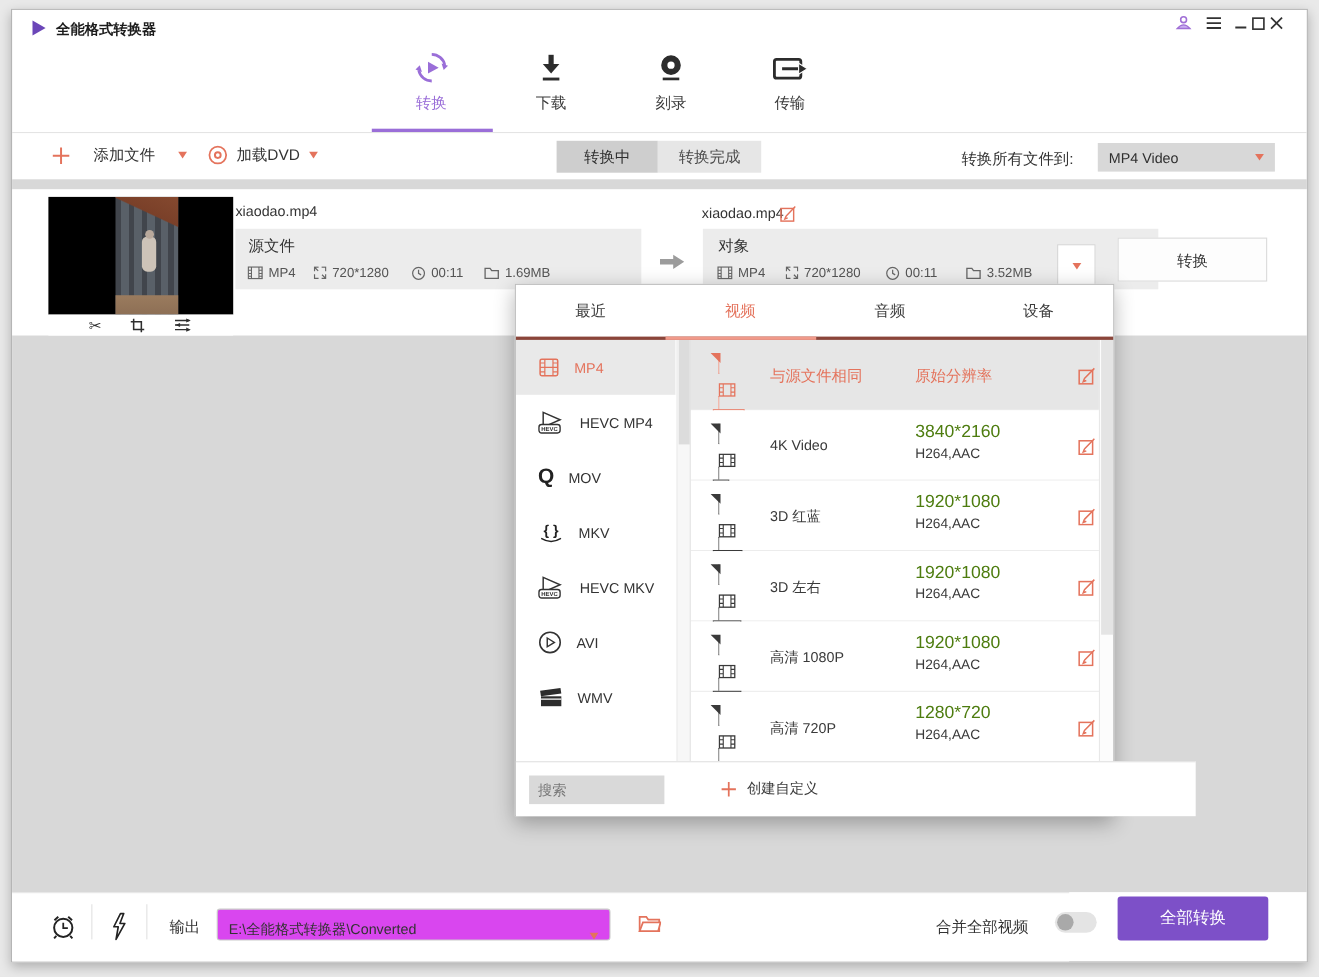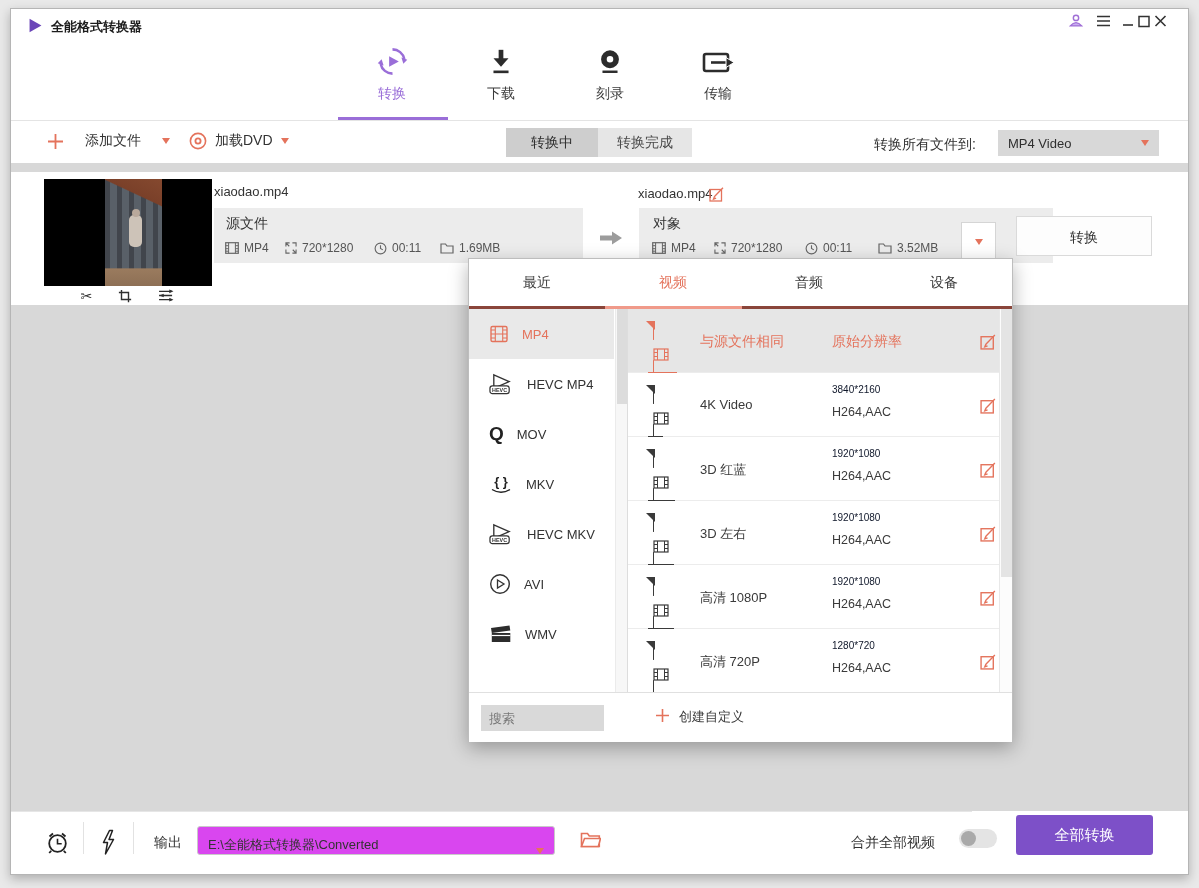--- a/index.html
+++ b/index.html
@@ -30,32 +30,32 @@
 .ptab{position:absolute;top:0;height:47px;width:136px;display:flex;align-items:center;justify-content:center;font-size:14px;color:#3c3c3c;cursor:pointer}
 .pbody{position:absolute;left:0;top:50px;width:543px;height:383px;overflow:hidden}
 .fmt{position:absolute;left:0;width:145px;height:50px;display:flex;align-items:center;padding-left:20px;gap:13px;cursor:pointer;background:#fff}
 .fmt.sel{background:#e9e9e9}
 .fmt .fl{font-size:13px;color:#333}
 .fmt.sel .fl{color:#e4735c}
 .qg{font-size:19px;font-weight:bold;color:#222;line-height:20px}
 .prow{position:absolute;left:159px;width:384px;height:64px;border-bottom:1px solid #ececec;background:#fff;cursor:pointer}
 .prow.sel{background:#e6e6e6}
 .pname{position:absolute;left:72px;top:24px;font-size:13px;color:#3a3a3a;white-space:nowrap}
-.pres{position:absolute;left:204px;top:11px;font-size:10px;color:#0f172a}
+.pres{position:absolute;left:204px;top:11px;font-size:16px;color:#4d7c0f}
 .pcodec{position:absolute;left:204px;top:32px;font-size:12.5px;color:#3a3a3a}
 .prow.sel .pname,.prow.sel .pres{color:#e4735c;font-size:14px}
 .pedit{position:absolute;left:352px;top:24px;cursor:pointer}
 .pic{position:absolute;left:25px;top:13px}
 .pfile{position:relative;width:28px;height:34px;border:1.6px solid #3a3a3a;border-radius:2px;background:#fff}
 .pfile .fold{position:absolute;top:-1px;right:-1px;width:0;height:0;border-left:9px solid transparent;border-top:9px solid #3a3a3a}
 .pfile .badge{position:absolute;bottom:-5px;left:-6px;background:#fff;border:1.5px solid #3a3a3a;font-size:7px;font-weight:bold;line-height:9px;padding:0 2px;white-space:nowrap;color:#222}
 .pfile.org{border-color:#e4735c}
 .pfile.org .fold{border-top-color:#e4735c}
 .pfile.org .badge{border-color:#e4735c;color:#e4735c}
-.pfoot{position:absolute;left:0;top:433px;width:543px;height:50px;border-top:1px solid #e0e0e0;background:#fff}
+.pfoot{position:absolute;left:0;top:433px;width:618px;height:50px;border-top:1px solid #e0e0e0;background:#fff}
 #searchbox{position:absolute;left:12px;top:12px;width:123px;height:26px;background:#d9d9d9;border:none;outline:none;font-size:13px;padding:0 8px;color:#333;font-family:inherit}
 #searchbox::placeholder{color:#777}
 
 #bbar{position:absolute;left:0;top:802px;width:961px;height:63px;background:#fff;border-top:1px solid #e6e6e6}
 .vdiv{position:absolute;top:10px;width:1px;height:32px;background:#e2e2e2}
 .btn-convert-all{position:absolute;left:1005px;top:3px;width:137px;height:40px;background:#7d50c8;border-radius:3px;color:#fff;font-size:15px;text-align:center;line-height:40px;cursor:pointer}
 .toggle{position:absolute;left:948px;top:17px;width:38px;height:19px;border-radius:10px;background:#e4e4e4;cursor:pointer}
 .toggle .knob{position:absolute;left:2px;top:2px;width:15px;height:15px;border-radius:50%;background:#a9a9a9}
 </style>
 </head>
@@ -451,21 +451,21 @@
         </span>
       </div>
 
       <div class="ab" style="left:530px;top:0;width:13px;height:383px;background:#fcfcfc;border-left:1px solid #e8e8e8">
         <div class="ab" style="left:1px;top:0;width:12px;height:268px;background:#e4e4e4"></div>
       </div>
     </div>
 
     <div class="pfoot">
       <input id="searchbox" type="text" placeholder="搜索" style="">
-      <div class="ab" style="left:186px;top:15px;display:flex;align-items:flex-start;gap:9px;cursor:pointer">
+      <div class="ab" style="left:186px;top:15px;display:flex;align-items:center;gap:9px;cursor:pointer">
         <svg width="15" height="15" viewBox="0 0 15 15">
               <path d="M7.5 1v13M1 7.5h13" stroke="#e4735c" stroke-width="1.6"></path>
             </svg>
         <span style="font-size:13px;color:#3a3a3a">创建自定义</span>
       </div>
     </div>
   </div>
 
   <div id="bbar">
     <span class="ab" style="left:34px;top:18px;cursor:pointer">

